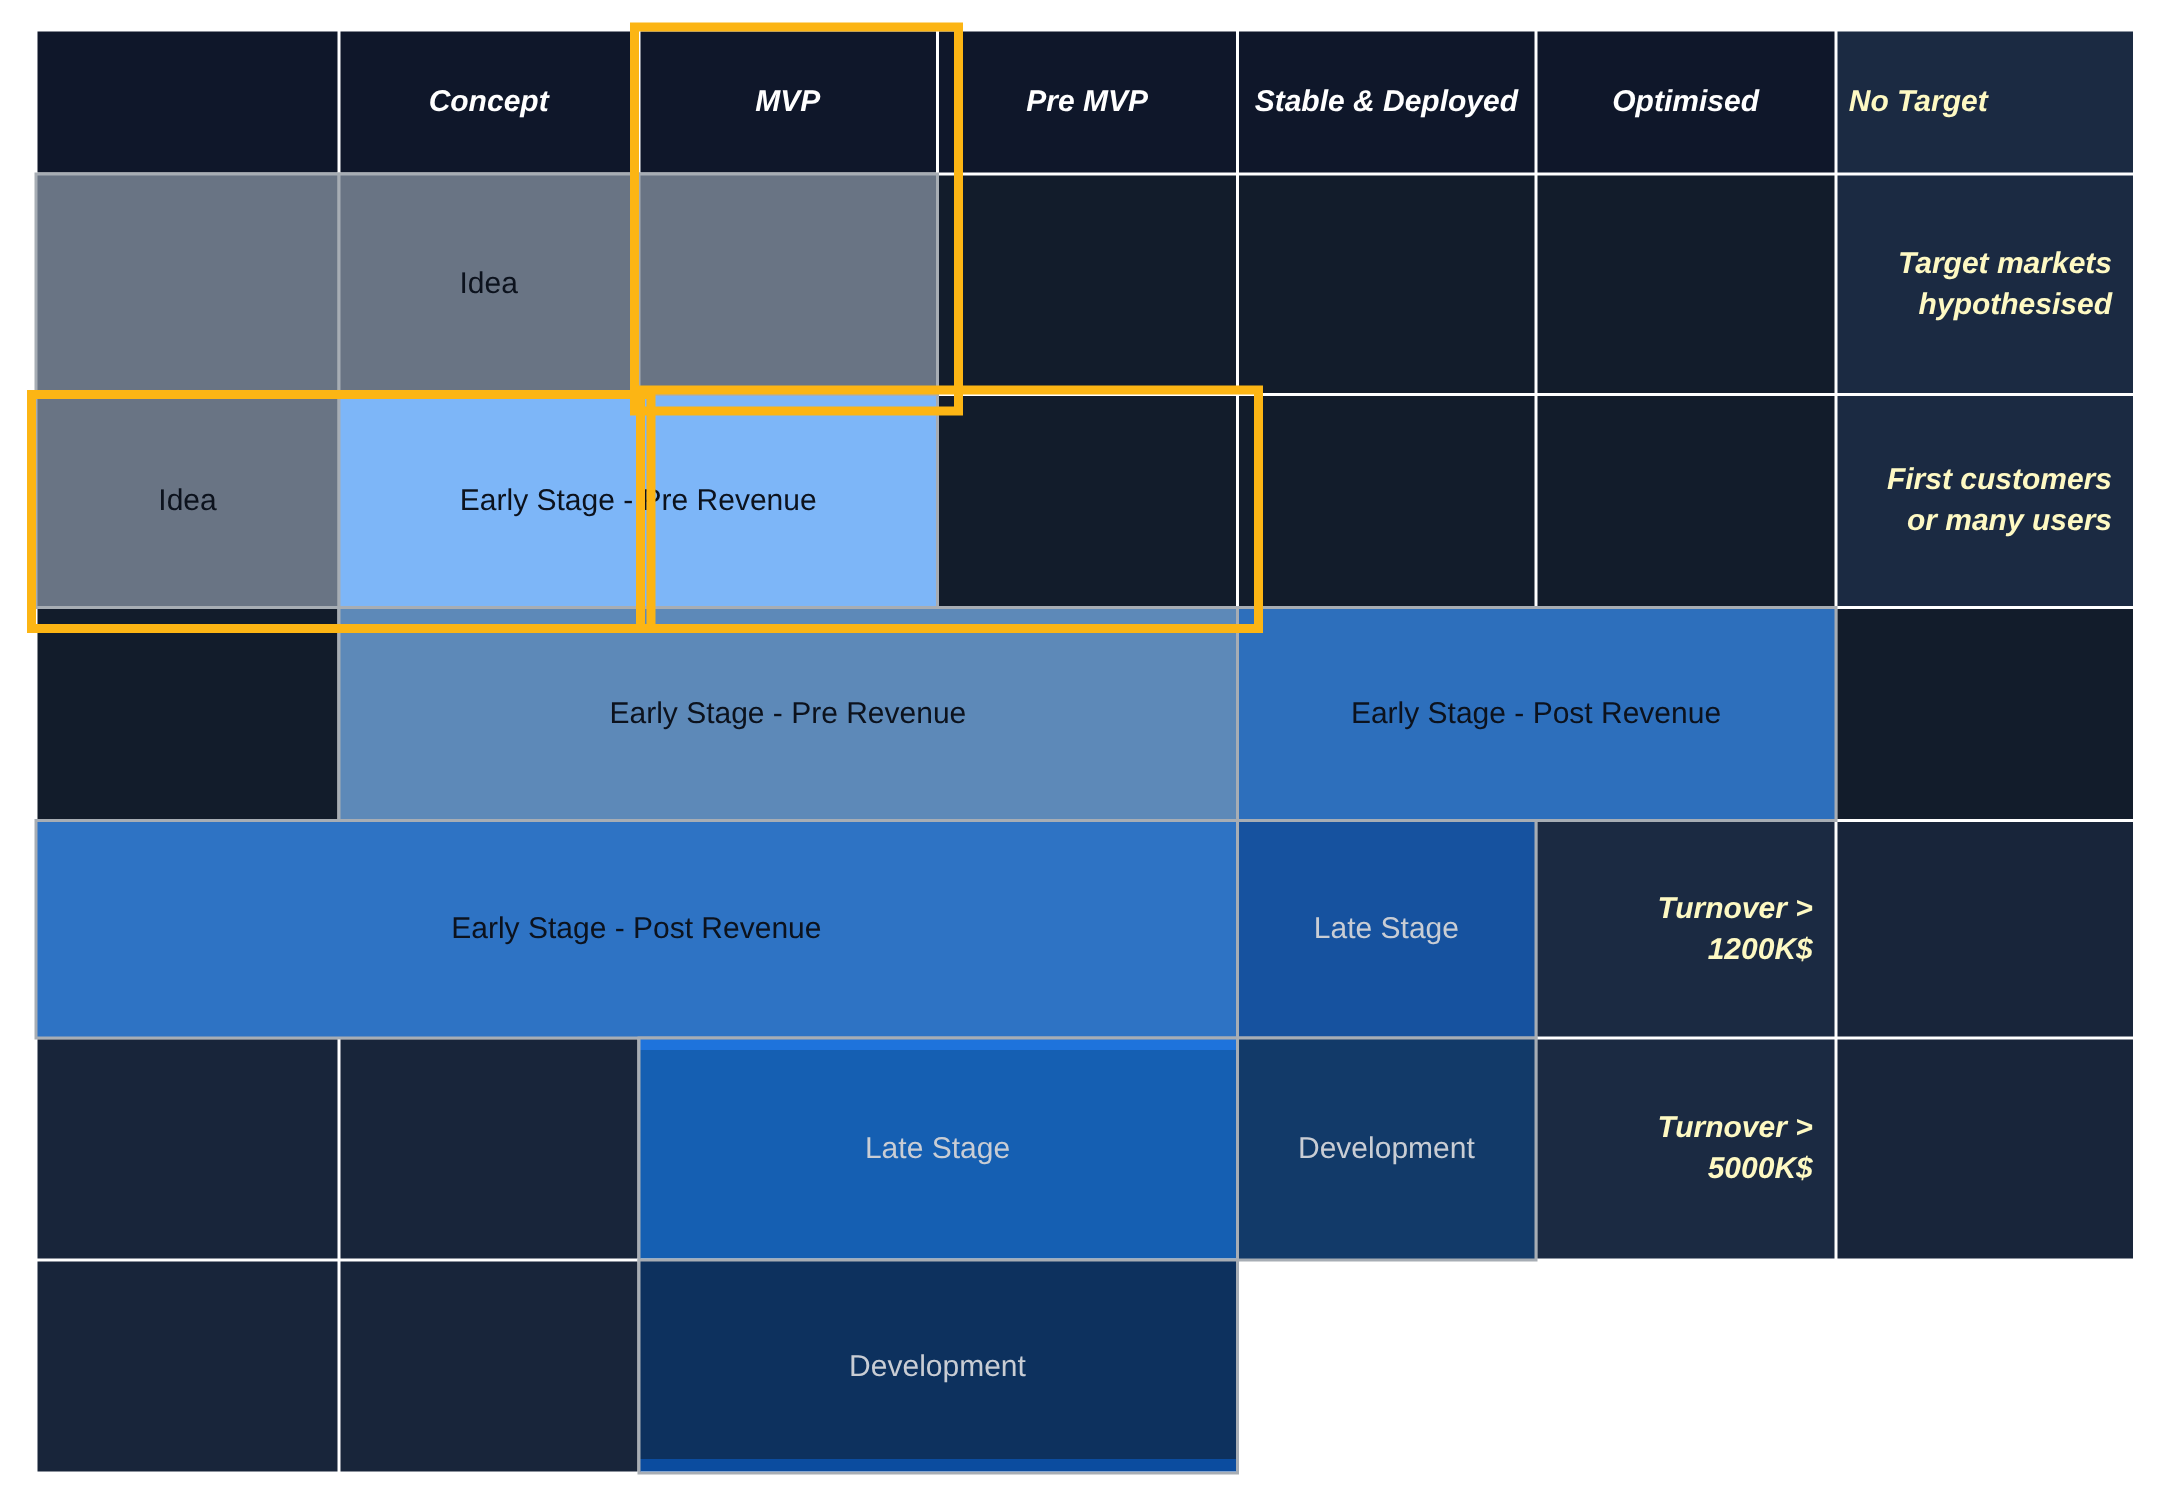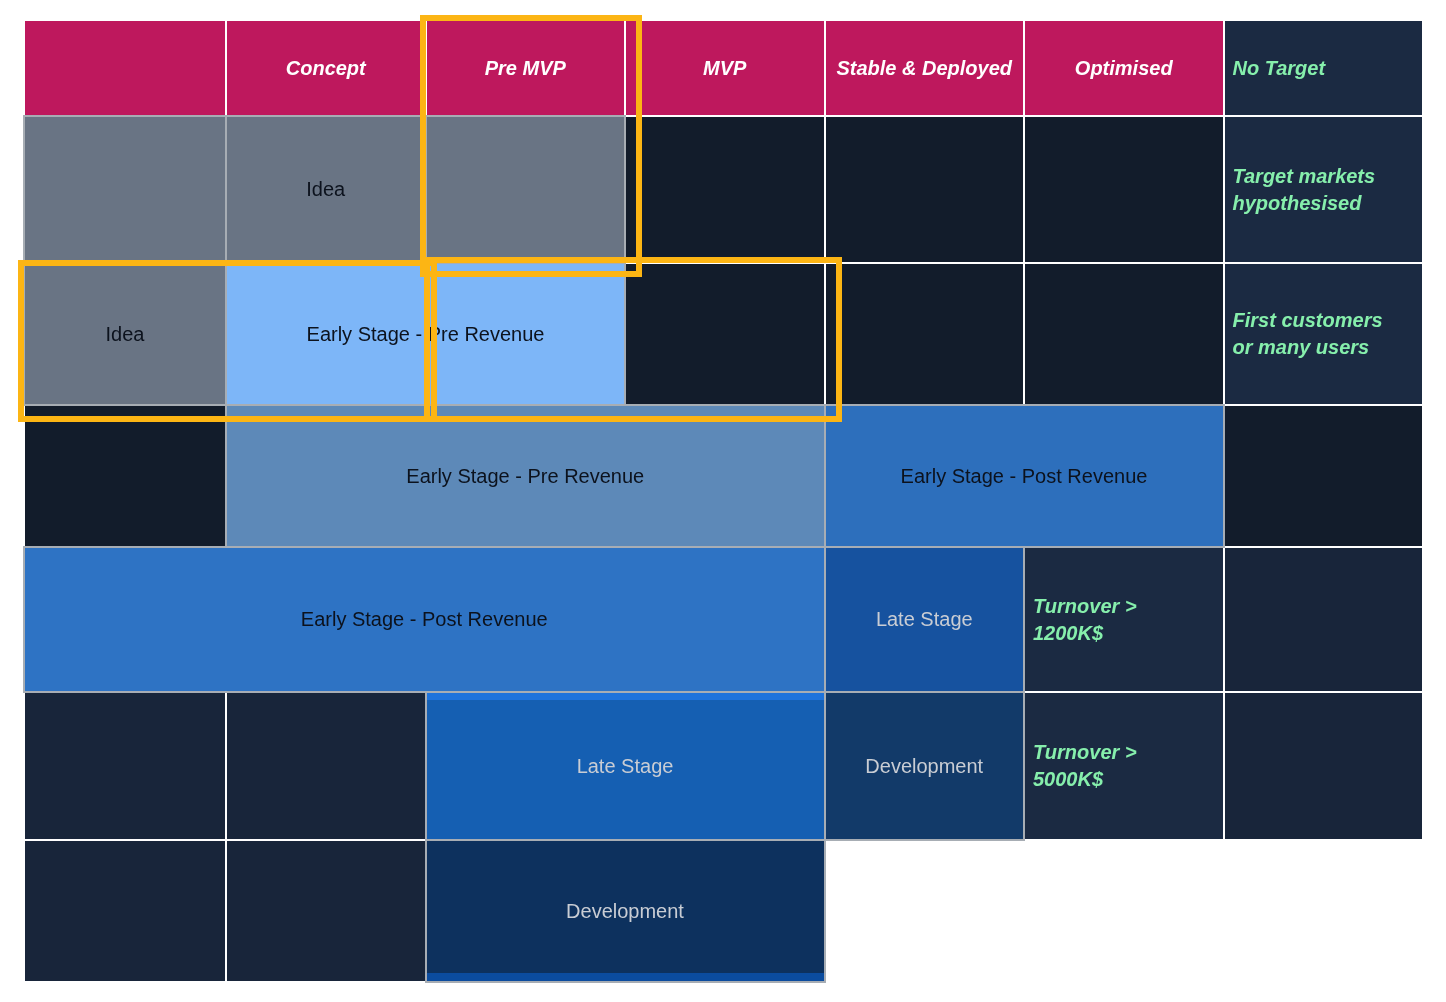--- a/index.html
+++ b/index.html
@@ -15,28 +15,28 @@
     display:grid;
     grid-template-columns:200px repeat(6, 197.5px);
     grid-template-rows:94px 145px 140px 140px 143px 146px 140px;
     gap:2px;
   }
   .cell {
     display:flex; align-items:center; justify-content:center;
     font-size:20px; text-align:center; line-height:1.35;
   }
   .head {
-    background:#be185d; color:#ffffff;
+    background:#0f172a; color:#ffffff;
     font-weight:bold; font-style:italic;
     padding:0 6px;
   }
   .rowlabel {
-    background:#1B2A42; color:#86efac;
+    background:#1B2A42; color:#fef9c3;
     font-weight:bold; font-style:italic;
-    justify-content:flex-start; text-align:left;
+    justify-content:flex-start; text-align:right;
     padding:0 14px 0 8px;
   }
   .dark  { background:#121C2B; }
   .navy  { background:#18253A; }
   .gray      { background:#697484; color:#0C121D; }
   .lightblue { background:#7DB6F8; color:#0C121D; }
   .steel     { background:#5D89B8; color:#0C121D; }
   .medblue   { background:#2D6FBC; color:#0C121D; }
   .blue4     { background:#2E73C4; color:#0C121D; }
   .late4     { background:#16529F; color:#C9CDD4; }
@@ -57,22 +57,22 @@
   .hl3 { left:424px; top:257px; width:406px; height:153px; }
 </style>
 </head>
 <body>
 
 <div class="canvas">
   <div class="grid">
 
     <div class="cell head"></div>
     <div class="cell head">Concept</div>
+    <div class="cell head">MVP</div>
     <div class="cell head">Pre MVP</div>
-    <div class="cell head">MVP</div>
     <div class="cell head">Stable &amp; Deployed</div>
     <div class="cell head">Optimised</div>
 
     <div class="cell rowlabel">No Target</div>
     <div class="cell gray colored"></div>
     <div class="cell gray colored">Idea</div>
     <div class="cell gray colored"></div>
     <div class="cell dark"></div>
     <div class="cell dark"></div>
     <div class="cell dark"></div>

